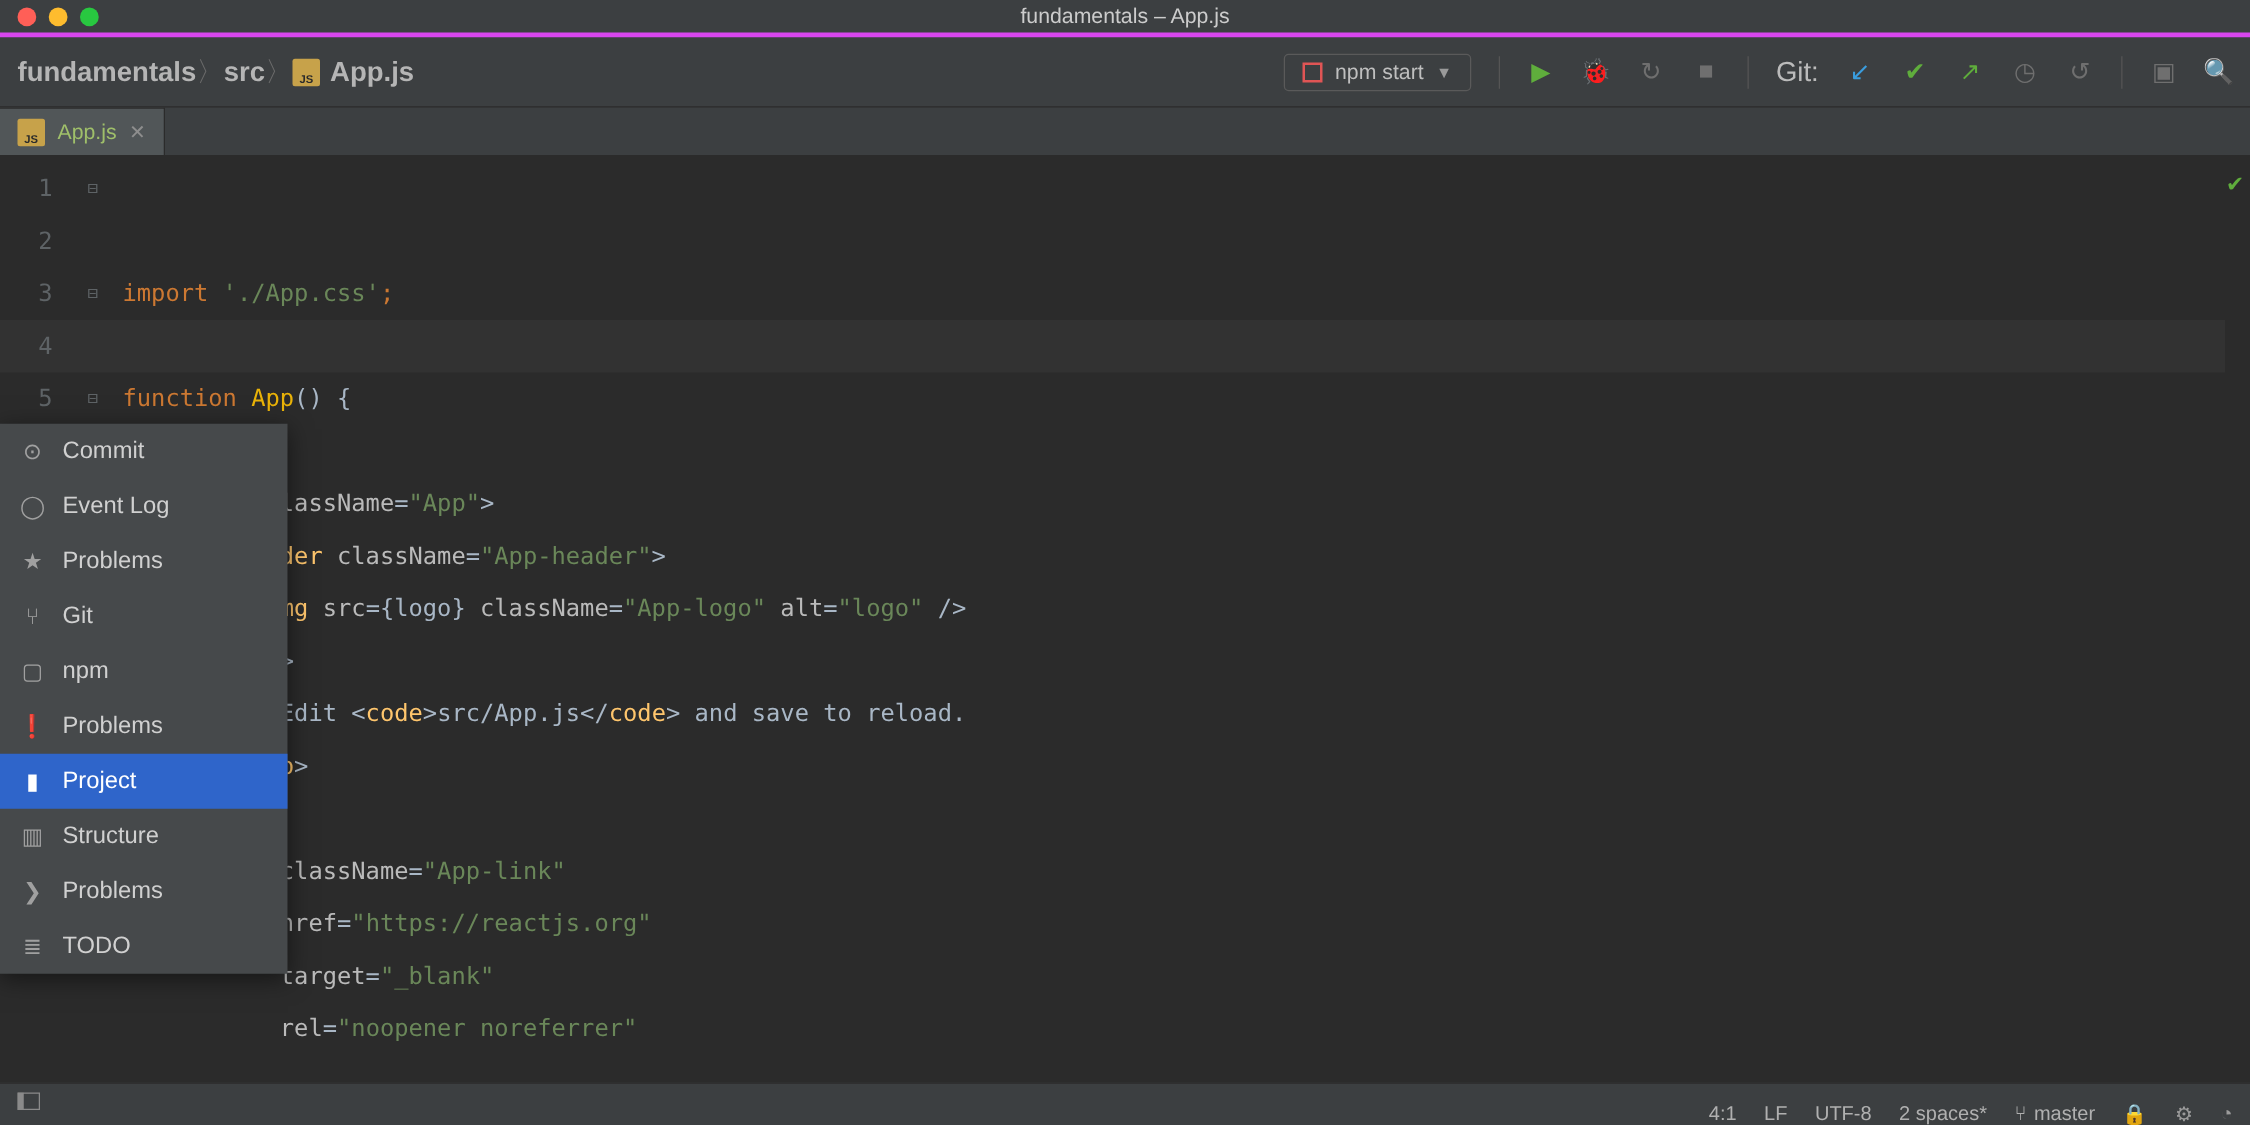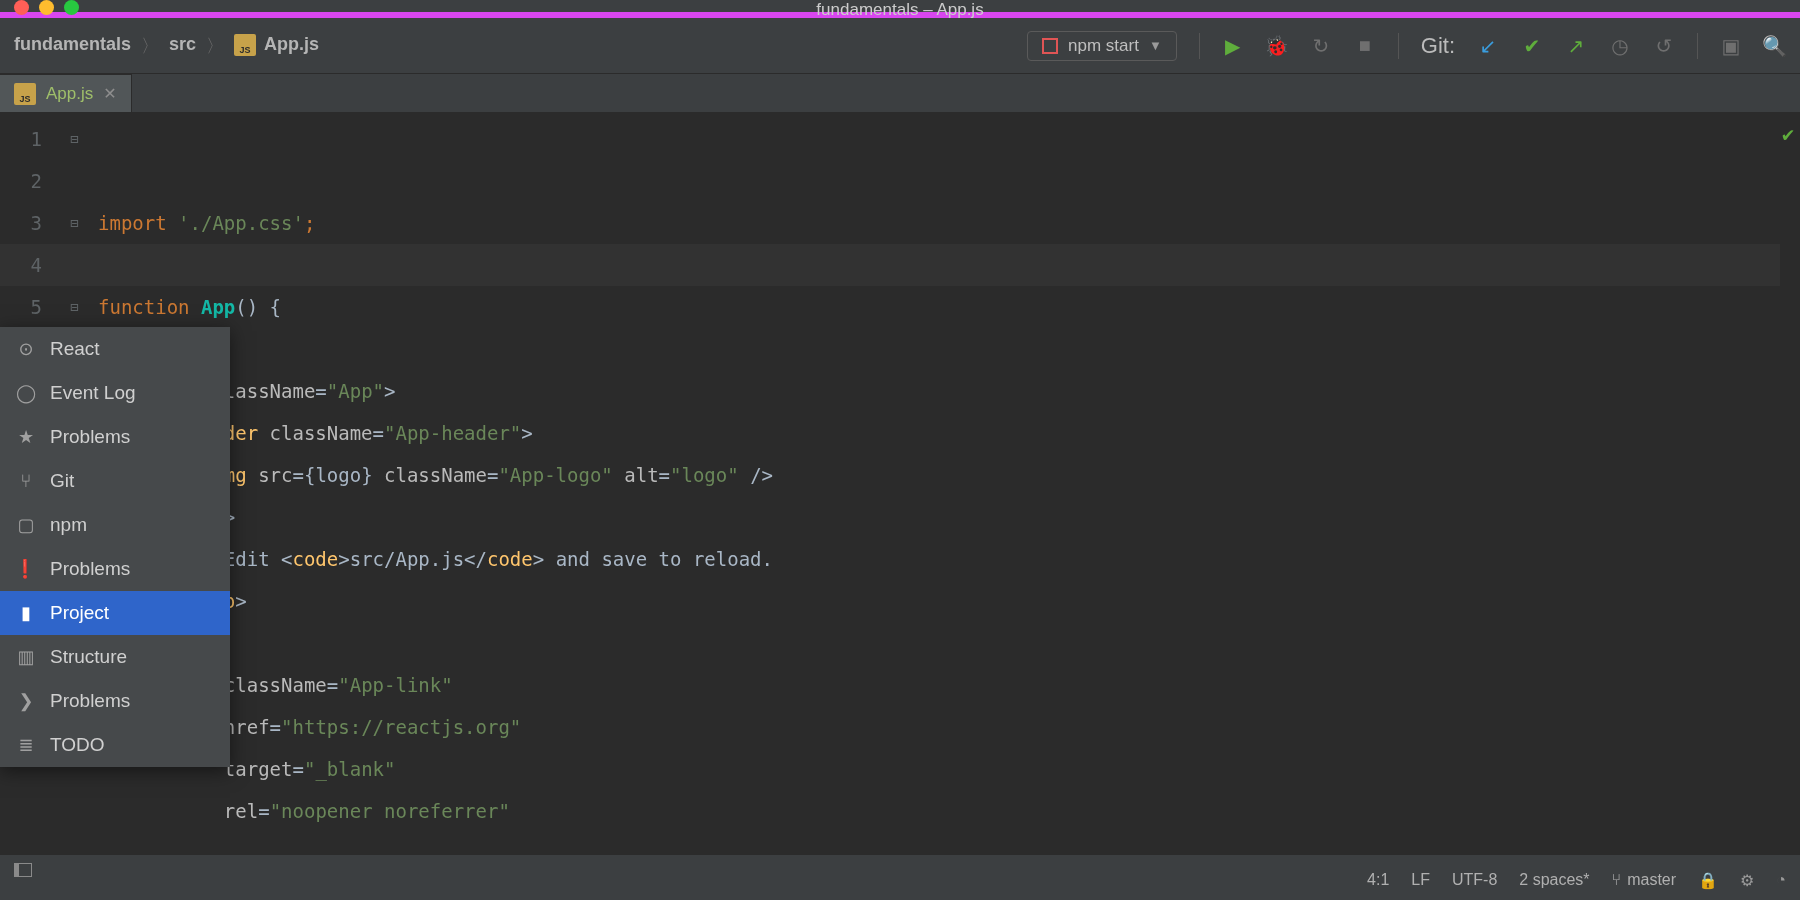--- a/index.html
+++ b/index.html
@@ -1,34 +1,34 @@
 <!DOCTYPE html>
 <html><head>
 <meta charset="utf-8">
 <style>
   * { box-sizing: border-box; margin: 0; padding: 0; }
   html, body { width: 1800px; height: 900px; overflow: hidden; font-family: "Helvetica Neue", Arial, sans-serif; }
   body { background: #3c3f41; color: #bbbbbb; }
 
   
   .titlebar {
-    height: 18px; background: #3c3f41; display: flex; 
-    border-bottom: 6px solid #d946ef;
+    height: 30px; background: #3c3f41; display: flex; align-items: center;
+    border-bottom: 4px solid #d946ef;
   }
   .traffic { display: flex; gap: 10px; padding-left: 14px; }
   .traffic span { width: 15px; height: 15px; border-radius: 50%; display: inline-block; }
   .t-red { background: #ff5f57; } .t-yel { background: #febc2e; } .t-grn { background: #28c840; }
   .win-title { position: absolute; left: 0; right: 0; text-align: center; color: #cccccc; font-size: 17px; }
 
   
   .navrow {
     height: 56px; background: #3c3f41; display: flex; align-items: center;
     padding: 0 14px; border-bottom: 1px solid #2b2b2b; position: relative;
   }
-  .breadcrumbs { display: flex; align-items: flex-start; gap: 10px; font-size: 18px; }
+  .breadcrumbs { display: flex; align-items: center; font-size: 22px; }
   .bc-item { color: #b5b5b5; font-weight: 600; }
   .bc-sep { color: #6a6a6a; }
   .bc-file { display: flex; align-items: center; gap: 8px; }
   .js-badge {
     display: inline-flex; flex-direction: column; align-items: center; justify-content: flex-end;
     width: 22px; height: 22px; background: #c7a24a; color: #2b2b2b; font: bold 9px sans-serif;
     border-radius: 2px; padding-bottom: 1px;
   }
   .js-badge::before { content: "JS"; }
   .nav-right { margin-left: auto; display: flex; align-items: center; gap: 22px; }
@@ -57,21 +57,21 @@
   .main { display: flex; height: calc(900px - 30px - 56px - 38px - 34px); position: relative; }
 
   
   .editor { flex: 1; background: #2b2b2b; position: relative; font-family: "Menlo","Consolas",monospace; font-size: 19px; }
   .lines { position: absolute; left: 0; right: 20px; top: 6px; }
   .line { display: flex; height: 42px; align-items: center; white-space: pre; }
   .lnum { width: 70px; text-align: right; padding-right: 28px; color: #5e6366; }
   .fold-col { width: 28px; color: #5e6366; font-size: 14px; text-align: left; }
   .code { color: #a9b7c6; }
   .kw { color: #cc7832; } .id-it { color: #9876aa; font-style: italic; }
-  .id { color: #a9b7c6; } .str { color: #6a8759; } .fn { color: #14b8a6; font-weight: bold; }
+  .id { color: #a9b7c6; } .str { color: #6a8759; } .fn { color: #eab308; }
   .tag { color: #ffc66d; } .attr { color: #bababa; } .brace { color: #a9b7c6; }
   .punct { color: #cc7832; }
   .txt { color: #a9b7c6; }
   .line.active { background: #323232; }
 
   .err-stripe { position: absolute; right: 6px; top: 10px; color: #5fad3c; font-size: 20px; }
 
   
   .tw-popup {
     position: absolute; left: 0; top: 215px; width: 230px; background: #46494b;
@@ -146,21 +146,21 @@
     <span class="name">App.js</span>
     <span class="close">✕</span>
   </div>
 </div>
 
 <div class="main">
 
   <div class="tw-popup">
     <div class="tw-item">
         <span class="tw-ico">⊙</span>
-        <span>React</span>
+        <span>Commit</span>
       </div>
     <div class="tw-item">
         <span class="tw-ico">◯</span>
         <span>Event Log</span>
       </div>
     <div class="tw-item">
         <span class="tw-ico">★</span>
         <span>Problems</span>
       </div>
     <div class="tw-item">

